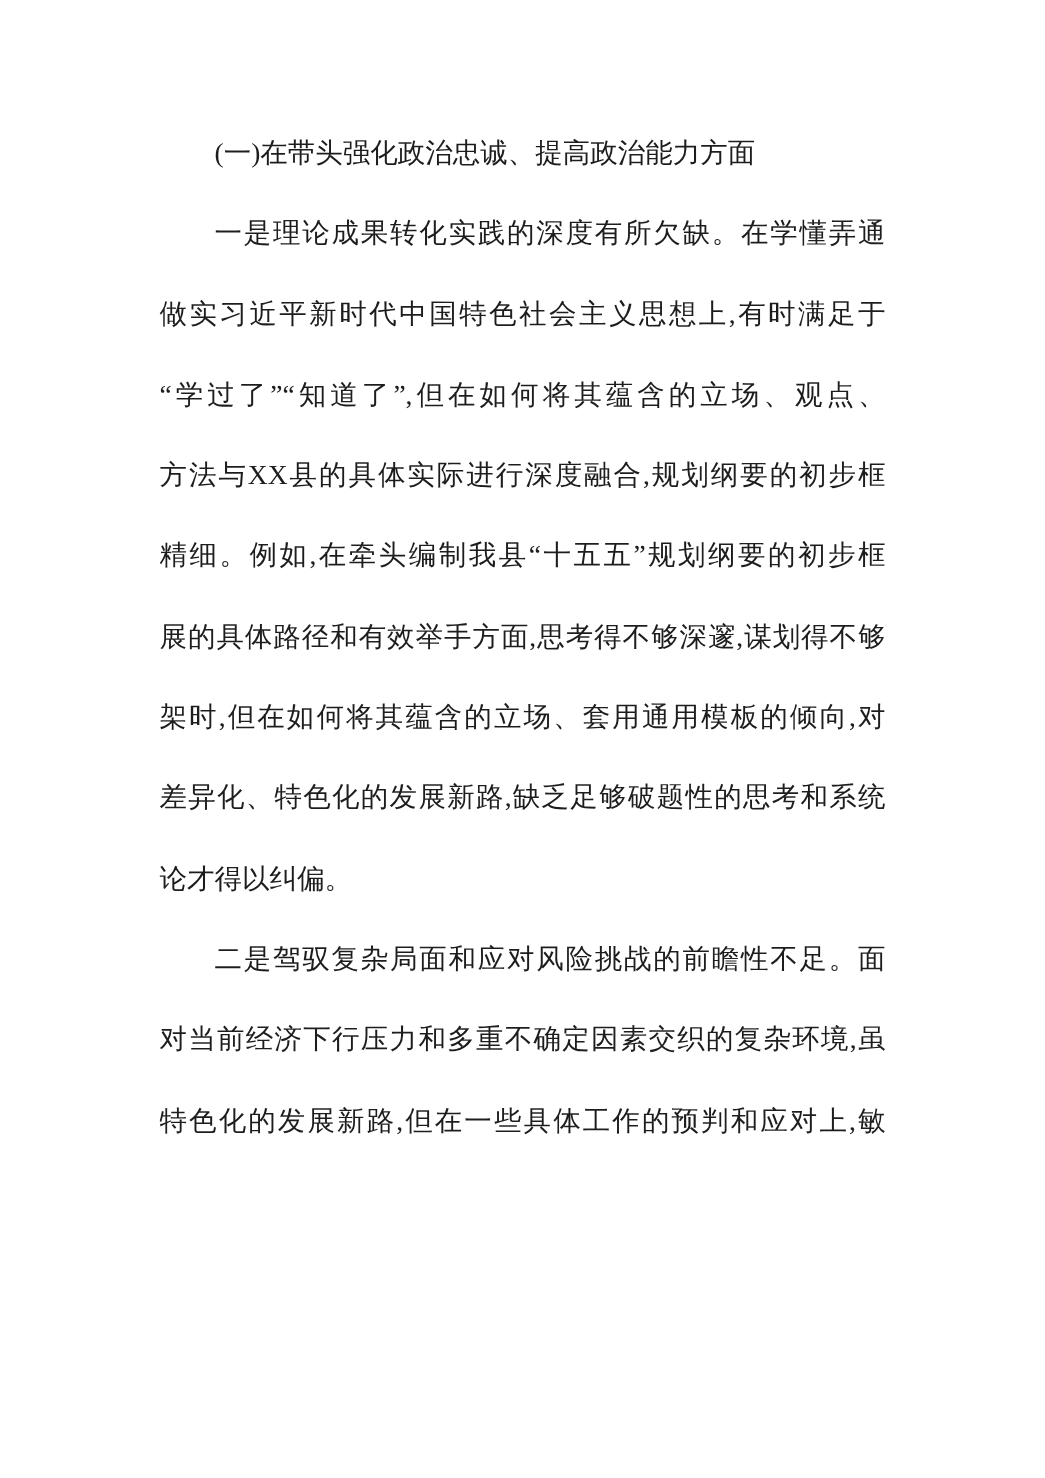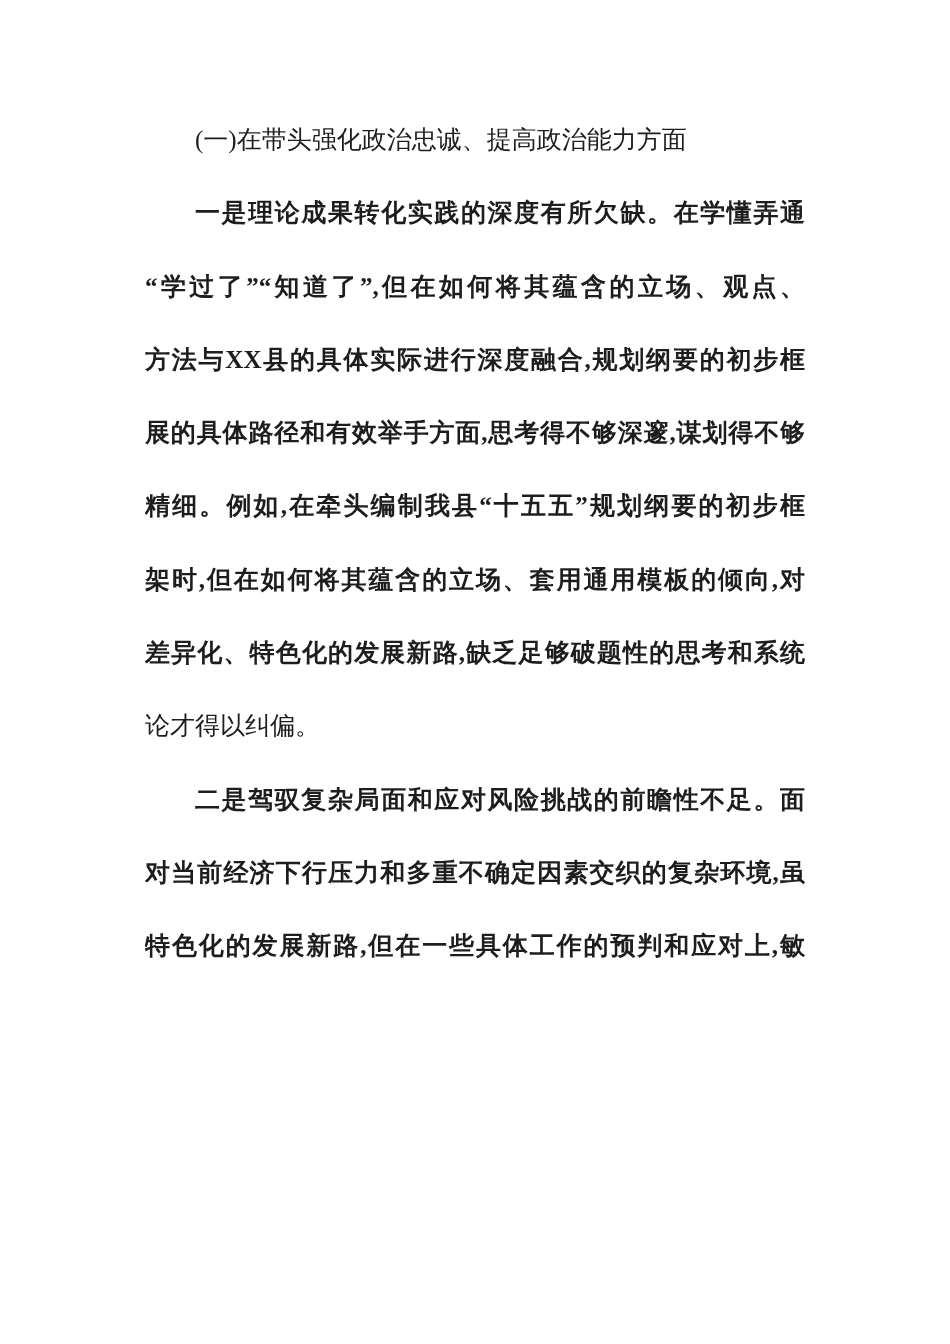--- a/index.html
+++ b/index.html
@@ -33,38 +33,38 @@
     line-height: 73.3px;
     overflow: hidden;
     text-align: justify;
     text-justify: inter-character;
     white-space: nowrap;
   }
   
   .fill {
     text-align-last: justify;
     white-space: normal;
-    font-weight: bold;
   }
   
   .indent {
     text-indent: 2em;
   }
 </style>
 </head>
 <body>
 
 <div class="page">
   <div class="text-block">
     <div class="line indent">(一)在带头强化政治忠诚、提高政治能力方面</div>
     <div class="line indent fill">一是理论成果转化实践的深度有所欠缺。在学懂弄通</div>
+    <div class="line fill">做实习近平新时代中国特色社会主义思想上,有时满足于</div>
     <div class="line fill">“学过了”“知道了”,但在如何将其蕴含的立场、观点、</div>
     <div class="line fill">方法与XX县的具体实际进行深度融合,规划纲要的初步框</div>
+    <div class="line fill">精细。例如,在牵头编制我县“十五五”规划纲要的初步框</div>
     <div class="line fill">展的具体路径和有效举手方面,思考得不够深邃,谋划得不够</div>
-    <div class="line fill">精细。例如,在牵头编制我县“十五五”规划纲要的初步框</div>
     <div class="line fill">架时,但在如何将其蕴含的立场、套用通用模板的倾向,对</div>
     <div class="line fill">差异化、特色化的发展新路,缺乏足够破题性的思考和系统</div>
     <div class="line">论才得以纠偏。</div>
     <div class="line indent fill">二是驾驭复杂局面和应对风险挑战的前瞻性不足。面</div>
     <div class="line fill">对当前经济下行压力和多重不确定因素交织的复杂环境,虽</div>
     <div class="line fill">特色化的发展新路,但在一些具体工作的预判和应对上,敏</div>
   </div>
 </div>
 
 </body></html>

